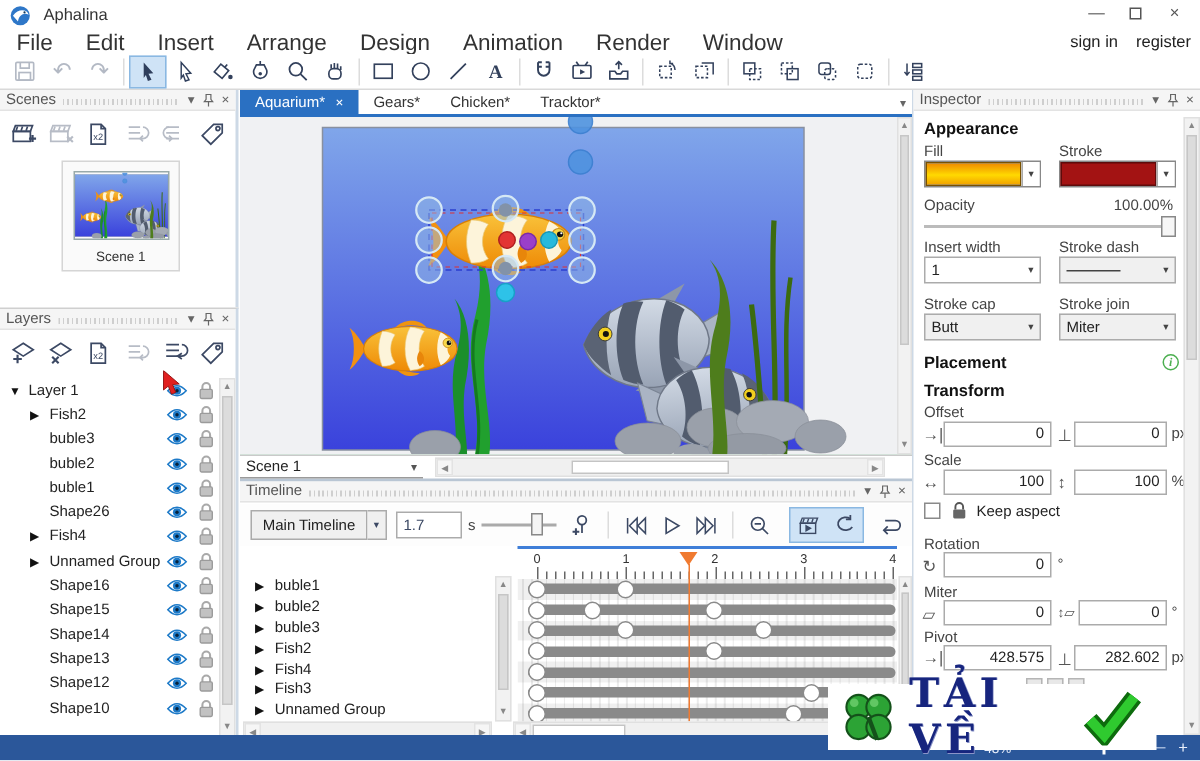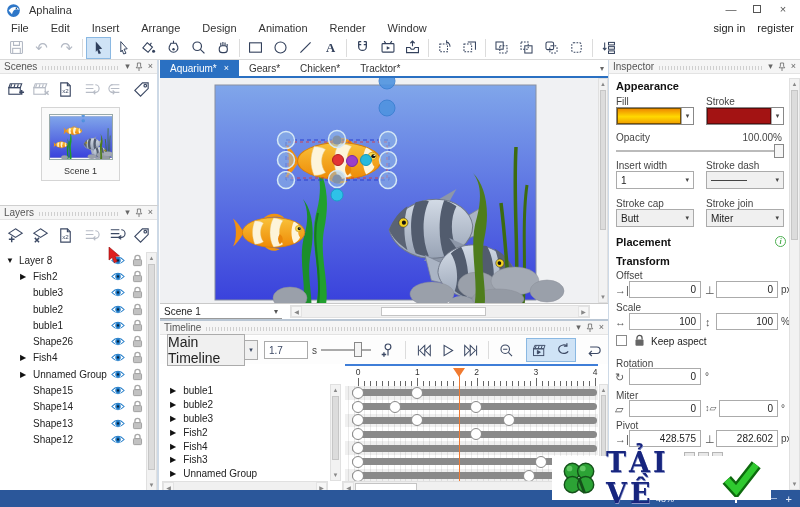--- a/index.html
+++ b/index.html
@@ -6,21 +6,21 @@
 html,body{width:800px;height:507px}
 body{font-family:"Liberation Sans",sans-serif;font-size:11px;color:#222;background:#fff;overflow:hidden}
 .app{position:relative;width:800px;height:507px;background:#fff;overflow:hidden}
 .abs{position:absolute}
 
 .titlebar{left:0;top:0;width:800px;height:20px;background:#fff;display:flex;align-items:center}
 .title-text{margin-left:8px;font-size:11px;color:#333}
 .winbtns{position:absolute;right:4px;top:0;display:flex}
 .winbtn{width:26px;height:18px;display:flex;align-items:center;justify-content:center;color:#555;font-size:11px;cursor:default}
 .menubar{left:0;top:20px;width:800px;height:16px;display:flex;align-items:center;background:#fff}
-.menu-item{padding:0 11px;font-size:11px;color:#333}
+.menu-item{padding:0 11px;font-size:15px;color:#333}
 .account{position:absolute;right:6px;top:0;height:16px;display:flex;gap:12px;align-items:center;font-size:11px;color:#222}
 .toolbar{left:0;top:36px;width:800px;height:24px;border-bottom:1px solid #d9d9d9;display:flex;align-items:center;padding-left:4px;background:#fff;color:#33415c}
 .tbtn{width:25px;height:22px;display:flex;align-items:center;justify-content:center;border:1px solid transparent}
 .tbtn.active{background:#cfe3f6;border-color:#8ab8e2}
 .tbtn.dis{color:#b3b9c4}
 .tsep{width:1px;height:18px;background:#dcdcdc;margin:0 3px}
 .uglyph{font-size:15px;line-height:1}
 
 .panel{position:absolute;background:#fff}
 .phead{height:14px;display:flex;align-items:center;padding:0 4px;font-size:10px;color:#555;background:#f5f5f5;border-bottom:1px solid #e3e3e3}
@@ -59,21 +59,21 @@
 .canvas-vscroll{left:438px;top:18px;width:10px;height:225px}
 .scene-bar{position:absolute;left:0;top:243px;width:448px;height:17px;background:#fff;border-top:1px solid #c9c9c9;border-bottom:1px solid #b9c6d4;display:flex;align-items:center}
 .scene-combo{width:122px;height:15px;display:flex;align-items:center;padding:0 4px;font-size:10px;color:#222;border-bottom:1px solid #9a9a9a}
 .scene-combo .cc{margin-left:auto;font-size:8px;color:#555}
 .hscroll{position:relative;height:13px;background:#f0f0f0;border:1px solid #e0e0e0}
 .hs-arrow{position:absolute;top:0;width:11px;height:100%;display:flex;align-items:center;justify-content:center;font-size:6px;color:#888;background:#f6f6f6;border:1px solid #e3e3e3}
 .hs-thumb{position:absolute;top:1px;height:9px;background:#fff;border:1px solid #c4c4c4}
 
 #tlpanel{position:absolute;left:0;top:260px;width:448px;height:170px;background:#fff;border-top:1px solid #b9c6d4}
 .tl-toolbar{position:absolute;left:0;top:15px;width:448px;height:28px;display:flex;align-items:center;padding-left:7px;color:#3c4964;background:#fdfdfd}
-.mt-btn{width:78px;height:32px;background:#f0f0f0;border:1px solid #ababab;display:flex;align-items:center;justify-content:center;font-size:14px;color:#222}
+.mt-btn{width:78px;height:20px;background:#f0f0f0;border:1px solid #ababab;display:flex;align-items:center;justify-content:center;font-size:10px;color:#222}
 .mt-dd{width:13px;height:20px;background:#f0f0f0;border:1px solid #ababab;border-left:none;display:flex;align-items:center;justify-content:center;font-size:7px}
 .time-input{width:44px;height:18px;border:1px solid #ababab;font-size:10px;padding-left:4px;display:flex;align-items:center;margin-left:6px;background:#fff}
 .tl-s{margin:0 4px;font-size:10px;color:#444}
 .tl-slider{position:relative;width:50px;height:18px}
 .tl-slider .ln{position:absolute;left:0;right:0;top:8px;height:2px;background:#aaa}
 .tl-slider .hd{position:absolute;left:33px;top:1px;width:8px;height:15px;background:#f4f4f4;border:1px solid #888}
 .tlbtn{width:22px;height:22px;display:flex;align-items:center;justify-content:center;margin:0 1px}
 .tl-right{position:absolute;left:185px;top:43px;width:253px;height:117px;border-top:2px solid #3f7ed8;overflow:hidden}
 .ruler{position:absolute;left:0;top:0;width:253px;height:20px;background:#fff}
 .rlabel{position:absolute;top:1px;font-size:8.5px;color:#333;transform:translateX(-50%)}
@@ -478,21 +478,21 @@
       <div class="pbtn">
           <svg width="19" height="19" viewBox="0 0 20 20" stroke="currentColor" fill="none" stroke-width="1.2">
             <path d="M3,11 L11,3 h6 v6 L9,17 Z"></path>
             <circle cx="14" cy="6" r="1.4"></circle>
           </svg>
         </div>
     </div>
     <div class="layers-list">
         <div class="lrow root">
           <span class="larr">▼</span>
-          <span class="lname">Layer 8</span>
+          <span class="lname">Layer 1</span>
           <span class="leye">
             <svg width="14" height="11" viewBox="0 0 16 12">
               <path d="M1,6 Q8,-1.5 15,6 Q8,13.5 1,6 Z" fill="#fff" stroke="#1d7ac8" stroke-width="1.2"></path>
               <circle cx="8" cy="6" r="3.1" fill="#1d7ac8"></circle>
               <circle cx="8" cy="6" r="1.3" fill="#08233c"></circle>
             </svg>
           </span>
           <span class="llock">
             <svg width="11" height="13" viewBox="0 0 12 14">
               <path d="M3.2,6 V4.2 a2.8,2.8 0 0 1 5.6,0 V6" fill="none" stroke="#a9a9a9" stroke-width="1.5"></path>
@@ -614,20 +614,37 @@
           </span>
           <span class="llock">
             <svg width="11" height="13" viewBox="0 0 12 14">
               <path d="M3.2,6 V4.2 a2.8,2.8 0 0 1 5.6,0 V6" fill="none" stroke="#a9a9a9" stroke-width="1.5"></path>
               <rect x="1.6" y="6" width="8.8" height="6.6" rx="1" fill="#c2c2c2" stroke="#9b9b9b"></rect>
             </svg>
           </span>
         </div>
         <div class="lrow">
           <span class="larr"></span>
+          <span class="lname">Shape16</span>
+          <span class="leye">
+            <svg width="14" height="11" viewBox="0 0 16 12">
+              <path d="M1,6 Q8,-1.5 15,6 Q8,13.5 1,6 Z" fill="#fff" stroke="#1d7ac8" stroke-width="1.2"></path>
+              <circle cx="8" cy="6" r="3.1" fill="#1d7ac8"></circle>
+              <circle cx="8" cy="6" r="1.3" fill="#08233c"></circle>
+            </svg>
+          </span>
+          <span class="llock">
+            <svg width="11" height="13" viewBox="0 0 12 14">
+              <path d="M3.2,6 V4.2 a2.8,2.8 0 0 1 5.6,0 V6" fill="none" stroke="#a9a9a9" stroke-width="1.5"></path>
+              <rect x="1.6" y="6" width="8.8" height="6.6" rx="1" fill="#c2c2c2" stroke="#9b9b9b"></rect>
+            </svg>
+          </span>
+        </div>
+        <div class="lrow">
+          <span class="larr"></span>
           <span class="lname">Shape15</span>
           <span class="leye">
             <svg width="14" height="11" viewBox="0 0 16 12">
               <path d="M1,6 Q8,-1.5 15,6 Q8,13.5 1,6 Z" fill="#fff" stroke="#1d7ac8" stroke-width="1.2"></path>
               <circle cx="8" cy="6" r="3.1" fill="#1d7ac8"></circle>
               <circle cx="8" cy="6" r="1.3" fill="#08233c"></circle>
             </svg>
           </span>
           <span class="llock">
             <svg width="11" height="13" viewBox="0 0 12 14">
@@ -666,20 +683,37 @@
           <span class="llock">
             <svg width="11" height="13" viewBox="0 0 12 14">
               <path d="M3.2,6 V4.2 a2.8,2.8 0 0 1 5.6,0 V6" fill="none" stroke="#a9a9a9" stroke-width="1.5"></path>
               <rect x="1.6" y="6" width="8.8" height="6.6" rx="1" fill="#c2c2c2" stroke="#9b9b9b"></rect>
             </svg>
           </span>
         </div>
         <div class="lrow">
           <span class="larr"></span>
           <span class="lname">Shape12</span>
+          <span class="leye">
+            <svg width="14" height="11" viewBox="0 0 16 12">
+              <path d="M1,6 Q8,-1.5 15,6 Q8,13.5 1,6 Z" fill="#fff" stroke="#1d7ac8" stroke-width="1.2"></path>
+              <circle cx="8" cy="6" r="3.1" fill="#1d7ac8"></circle>
+              <circle cx="8" cy="6" r="1.3" fill="#08233c"></circle>
+            </svg>
+          </span>
+          <span class="llock">
+            <svg width="11" height="13" viewBox="0 0 12 14">
+              <path d="M3.2,6 V4.2 a2.8,2.8 0 0 1 5.6,0 V6" fill="none" stroke="#a9a9a9" stroke-width="1.5"></path>
+              <rect x="1.6" y="6" width="8.8" height="6.6" rx="1" fill="#c2c2c2" stroke="#9b9b9b"></rect>
+            </svg>
+          </span>
+        </div>
+        <div class="lrow">
+          <span class="larr"></span>
+          <span class="lname">Shape10</span>
           <span class="leye">
             <svg width="14" height="11" viewBox="0 0 16 12">
               <path d="M1,6 Q8,-1.5 15,6 Q8,13.5 1,6 Z" fill="#fff" stroke="#1d7ac8" stroke-width="1.2"></path>
               <circle cx="8" cy="6" r="3.1" fill="#1d7ac8"></circle>
               <circle cx="8" cy="6" r="1.3" fill="#08233c"></circle>
             </svg>
           </span>
           <span class="llock">
             <svg width="11" height="13" viewBox="0 0 12 14">
               <path d="M3.2,6 V4.2 a2.8,2.8 0 0 1 5.6,0 V6" fill="none" stroke="#a9a9a9" stroke-width="1.5"></path>

